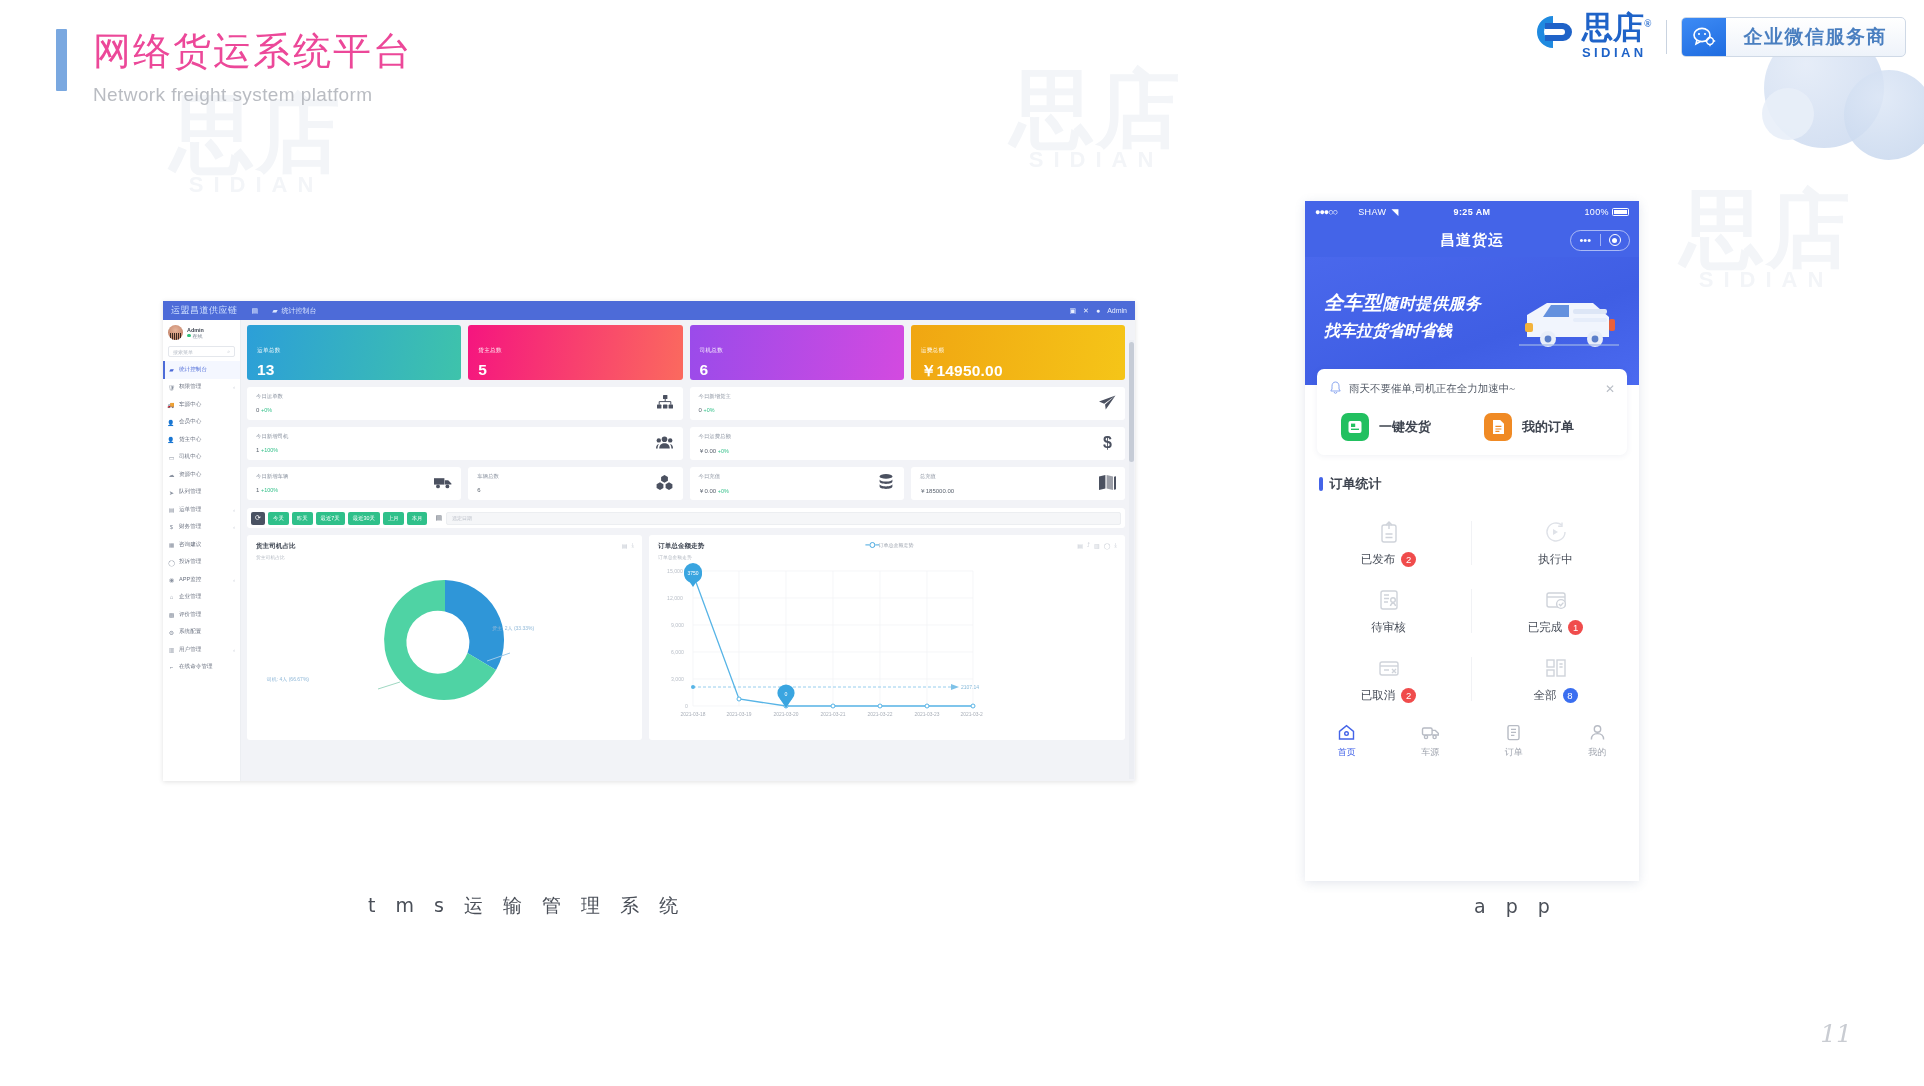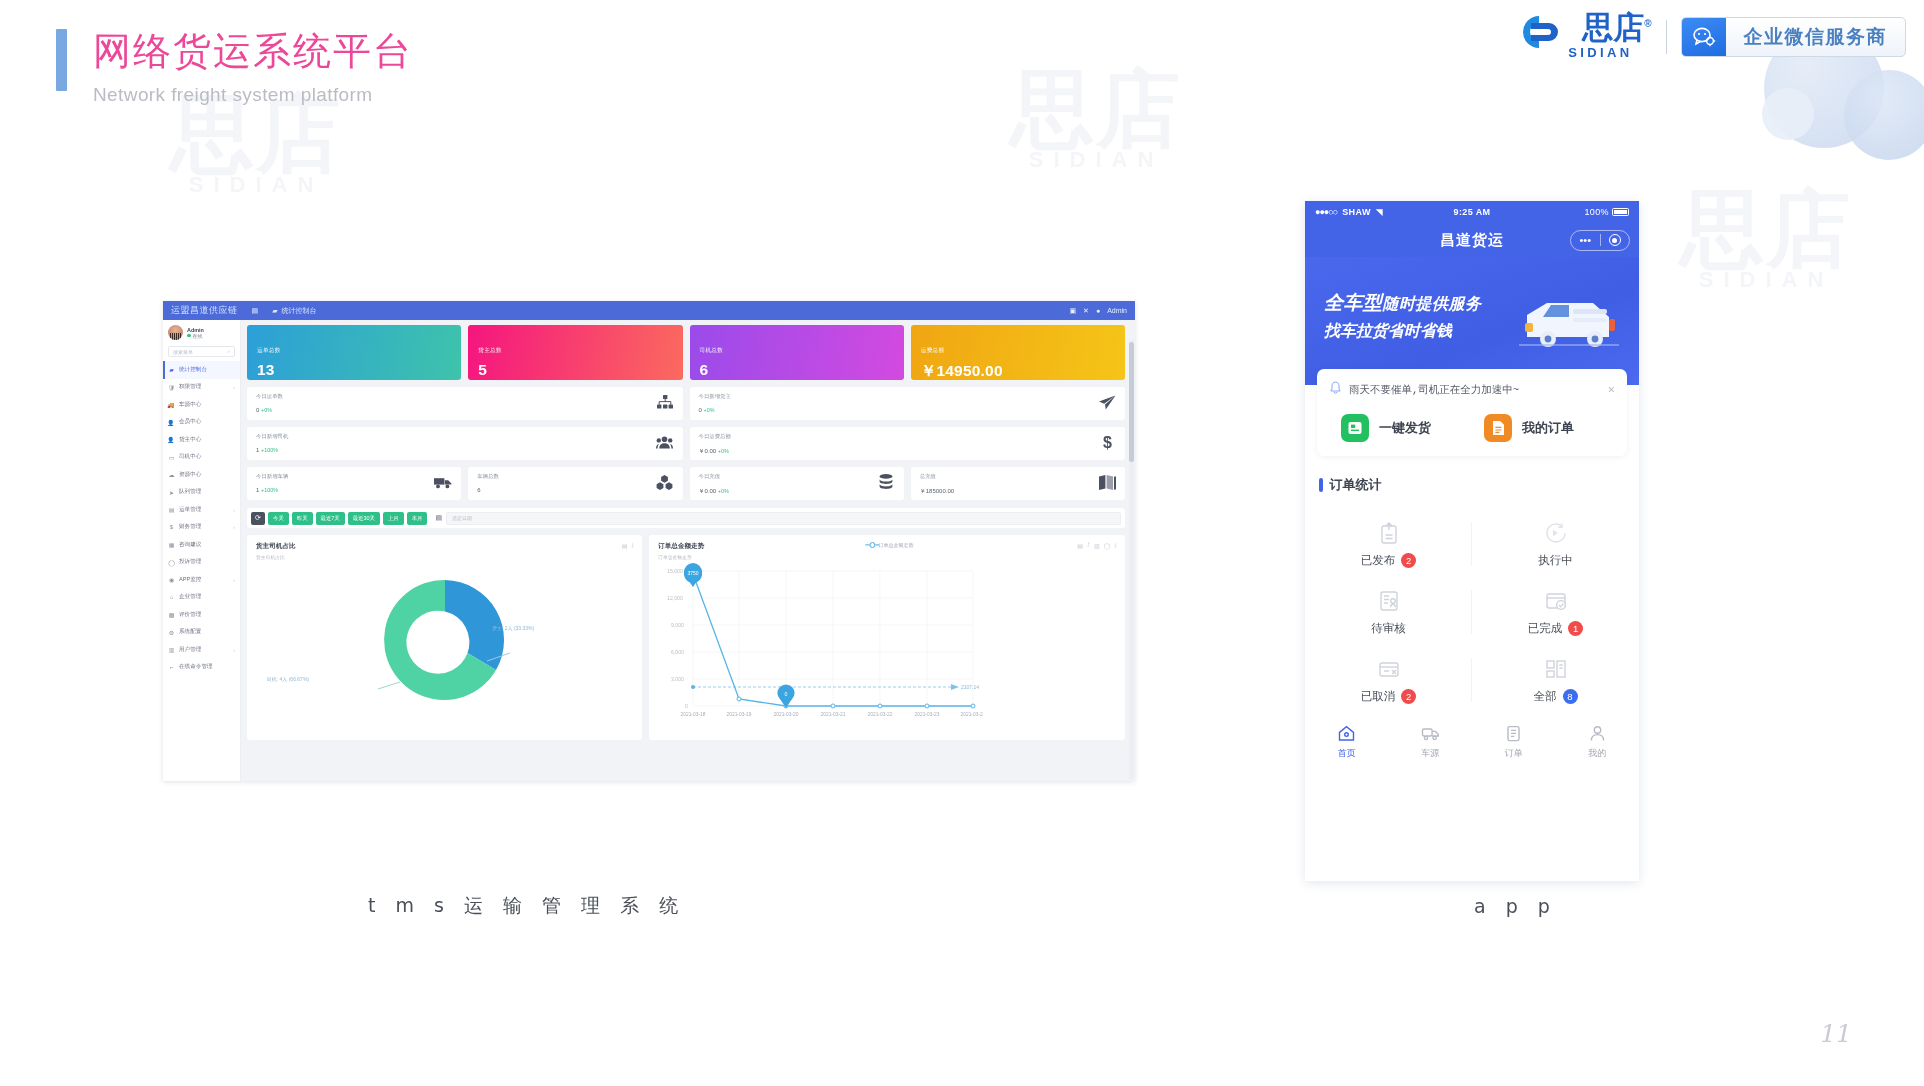--- a/index.html
+++ b/index.html
@@ -21,21 +21,21 @@
   .hdr-bar { width: 11px; height: 62px; background: #7aa8e0; border-radius: 1px; margin-top: 3px;}
   .hdr-cn { font-size: 38px; color: #ec4899; letter-spacing: 2px; font-weight: 400;
             font-family: "DejaVu Sans", sans-serif; }
   .hdr-en { font-size: 19px; color: #b9bcc2; margin-top: 7px; letter-spacing: .4px; }
 
   
   .brand { position: absolute; right: 18px; top: 12px; display: flex; align-items: center; gap: 14px; }
   .logo-wrap { display: flex; align-items: flex-start; gap: 7px; }
   .logo-mark { width: 52px; height: 40px; position: relative; }
   .logo-text-cn { font-size: 31px; font-weight: 700; color: #1f63c8; letter-spacing: 0;
-                  font-family: Liberation Sans, sans-serif; line-height: 1; margin-left: 14px; }
+                  font-family: Liberation Serif, serif; line-height: 1; }
   .logo-text-en { font-size: 13px; font-weight: 700; color: #1f63c8; letter-spacing: 3.4px;
                   line-height: 1.5; }
   .reg { font-size: 10px; color: #2a6ed0; vertical-align: super; }
   .divider-v { width: 1px; height: 34px; background: #c9d3e0; }
   .wx-badge { display: flex; align-items: stretch; height: 40px; border-radius: 5px;
               overflow: hidden; border: 1px solid #cfd9e6;
               background: linear-gradient(180deg,#ffffff,#eef3fa); }
   .wx-icon-box { width: 44px; background: linear-gradient(160deg,#3d8bf5,#1f6ce0);
                  display: flex; align-items: center; justify-content: center; }
   .wx-label { padding: 0 18px; display: flex; align-items: center; font-size: 19px;
@@ -171,21 +171,21 @@
               font-family: "DejaVu Sans", sans-serif; }
   .hero-l1 { font-size: 16px; font-weight: 700; font-style: italic; letter-spacing: .5px; }
   .hero-l1 b { font-size: 19px; }
   .hero-l2 { font-size: 16px; font-weight: 700; font-style: italic; margin-top: 5px; }
   .van { position: absolute; right: 16px; top: 36px; width: 110px; height: 62px; }
 
   .notice-card { position: relative; margin: -16px 12px 0; background: #fff;
                  border-radius: 7px; box-shadow: 0 1px 6px rgba(60,80,130,.08);
                  padding: 12px 12px 14px; }
   .notice { display: flex; align-items: center; gap: 7px; font-size: 10.5px; color: #555c68;
-            font-family: Liberation Mono, monospace; }
+            font-family: Liberation Serif, serif; }
   .notice .x { margin-left: auto; color: #b9bec6; font-size: 12px; }
   .quick { display: flex; margin-top: 16px; }
   .quick-item { flex: 1; display: flex; align-items: center; gap: 10px; padding-left: 12px; }
   .q-ico { width: 28px; height: 28px; border-radius: 7px; display: flex; align-items: center;
            justify-content: center; color: #fff; font-size: 14px; }
   .q-label { font-size: 13px; font-weight: 700; color: #3f4550;
              font-family: "DejaVu Sans", sans-serif; }
 
   .sec-title { display: flex; align-items: center; gap: 7px; margin: 20px 0 16px 14px; }
   .sec-bar { width: 3.5px; height: 14px; background: #4464e8; border-radius: 2px; }
@@ -686,21 +686,21 @@
       <div class="scroll-thumb"></div>
     </div>
   </div>
 </div>
 
 <div class="cap" style="left:368px; top:893px;">t m s 运 输 管 理 系 统</div>
 
 <div class="phone">
   <div class="ph-status">
     <span class="ph-dots">●●●○○</span>
-    <span style="margin-left:5px;font-weight:bold;">SHAW</span>
+    <span style="margin-left:21px;">SHAW</span>
     <span style="margin-left:5px;">◥</span>
     <span class="ph-time">9:25 AM</span>
     <span class="ph-batt">
       <span>100%</span>
       <span class="batt-body"></span>
     </span>
   </div>
 
   <div class="ph-nav">
     <span class="ph-nav-title">昌道货运</span>

